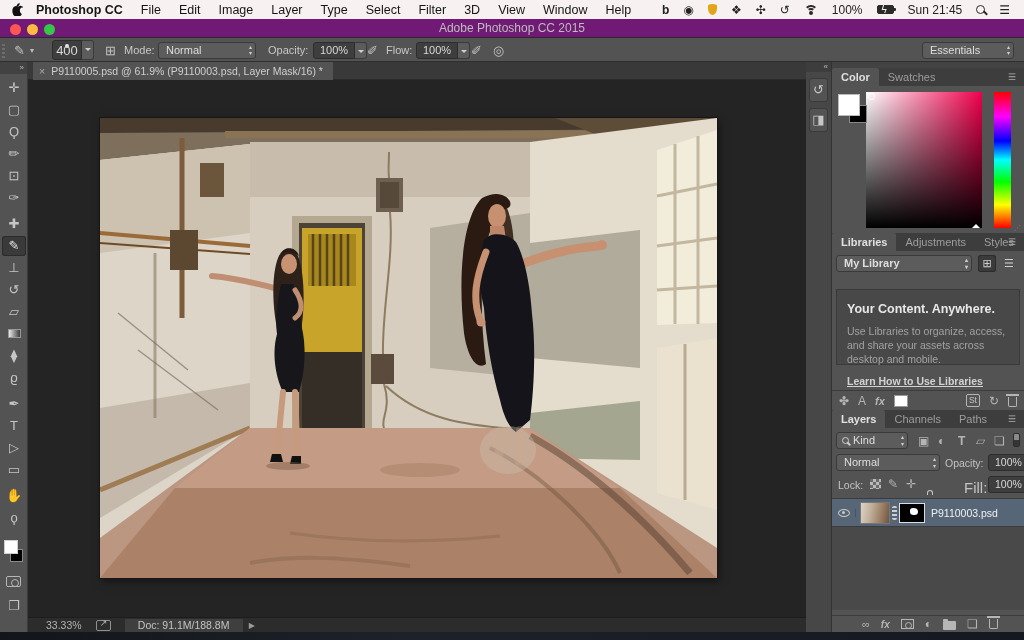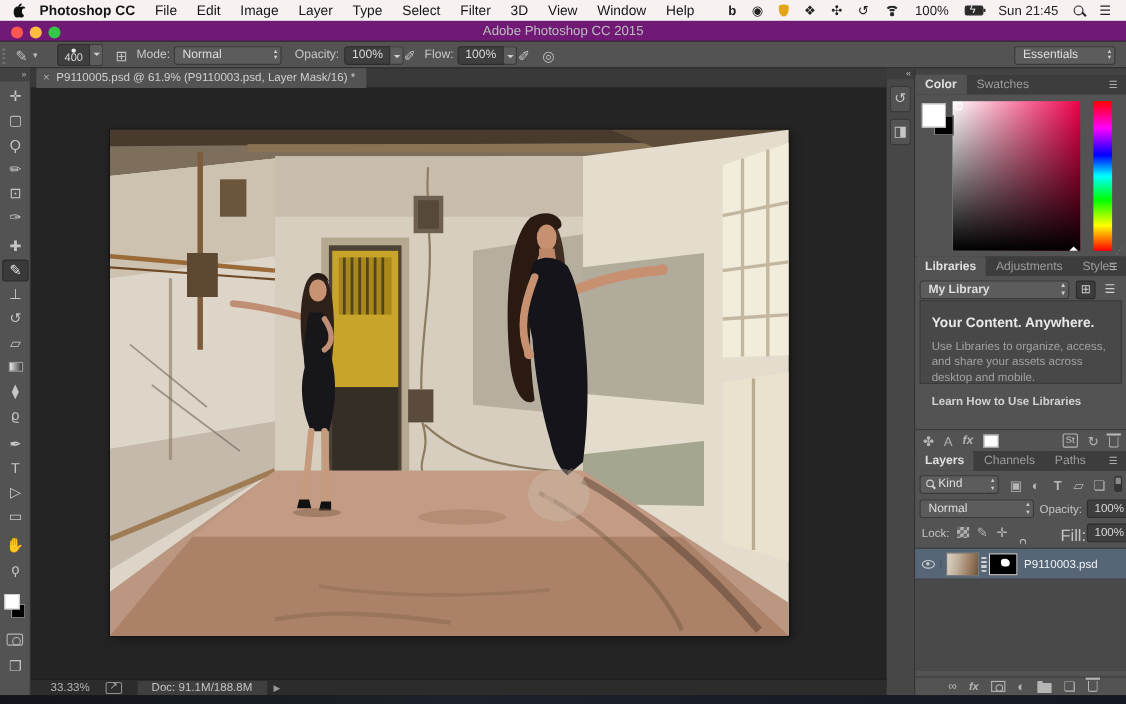--- a/index.html
+++ b/index.html
@@ -41,21 +41,21 @@
          color:#dedede; font-size:11px; height:17px; line-height:15px; padding:0 18px 0 7px; white-space:nowrap; }
   .ud::after { content:"▴\A▾"; white-space:pre; position:absolute; right:3px; top:1px;
                font-size:6px; line-height:6.5px; color:#cfcfcf; }
   .vf { position:relative; background:#3e3e3e; border:1px solid #2d2d2d; border-radius:3px 0 0 3px;
         color:#d8d8d8; height:17px; line-height:15px; padding:0 6px; }
   .dab { width:12px; height:17px; background:#5c5c5c; border:1px solid #3a3a3a; border-left:none;
          border-radius:0 3px 3px 0; position:relative; }
   .dab::after { content:""; position:absolute; left:3px; top:7px; border:3px solid transparent; border-top-color:#cfcfcf; }
   .obicon { color:#c2c2c2; font-size:13px; padding:0 5px; }
   .sizebox { position:relative; width:30px; height:20px; background:#3e3e3e; border:1px solid #2d2d2d;
-             border-radius:3px 0 0 3px; text-align:center; color:#d8d8d8; font-size:10px; }
+             border-radius:3px 0 0 3px; text-align:center; color:#d8d8d8; font-size:13px; }
   .sizebox .tip { position:absolute; left:50%; top:3px; width:4px; height:4px; margin-left:-2px;
                   border-radius:50%; background:#e8e8e8; }
   .sizebox .num { position:absolute; left:0; right:0; bottom:1px; }
 
   
   #toolbar { position:absolute; left:0; top:62px; width:28px; height:570px; background:#535353;
              border-right:1px solid #3a3a3a; }
   #toolbar .thead { height:12px; background:#424242; color:#b9b9b9; font-size:8px; text-align:right;
                     line-height:12px; padding-right:3px; }
   .tool { position:absolute; left:2px; width:24px; height:20px; color:#c6c6c6; font-size:13px;
@@ -412,24 +412,24 @@
       <span class="ptab on">Libraries</span>
       <span class="ptab">Adjustments</span>
       <span class="ptab">Styles</span>
       <span class="pmenu">☰</span>
     </div>
     <div class="abs" style="left:4px;top:22px;width:136px">
       <span class="sel ud" style="display:block;font-weight:bold">My Library</span>
     </div>
     <span class="gridbtn on abs" style="left:146px;top:22px">⊞</span>
     <span class="listbtn abs" style="left:168px;top:22px">☰</span>
-    <div id="libcontent" style="top:40px;height:76px">
+    <div id="libcontent" style="top:56px;height:76px">
       <div style="padding:12px 10px 0 10px;font-size:12.5px;font-weight:bold;color:#e8e8e8">Your Content. Anywhere.</div>
       <div style="padding:8px 10px 0 10px;font-size:10.5px;line-height:14px;color:#a2a2a2">Use Libraries to organize, access, and share your assets across desktop and mobile.</div>
-      <div style="padding:9px 10px 0 10px;font-size:10.5px;font-weight:bold;color:#d2d2d2;">Learn How to Use Libraries</div>
+      <div style="padding:9px 10px 0 10px;font-size:10.5px;font-weight:bold;color:#d2d2d2;text-decoration:underline">Learn How to Use Libraries</div>
     </div>
     <div class="abs" style="left:0;bottom:0;width:192px;height:20px;border-top:1px solid #3c3c3c;display:flex;align-items:center;gap:9px;padding:0 7px">
       <span class="pbico">✤</span>
       <span class="pbico">A</span>
       <span class="fxtxt">fx</span>
       <span style="width:14px;height:12px;background:#fff;border:1px solid #999"></span>
       <span style="flex:1"></span>
       <span class="stbadge">St</span>
       <span class="pbico">↻</span>
       <span class="trash"></span>

